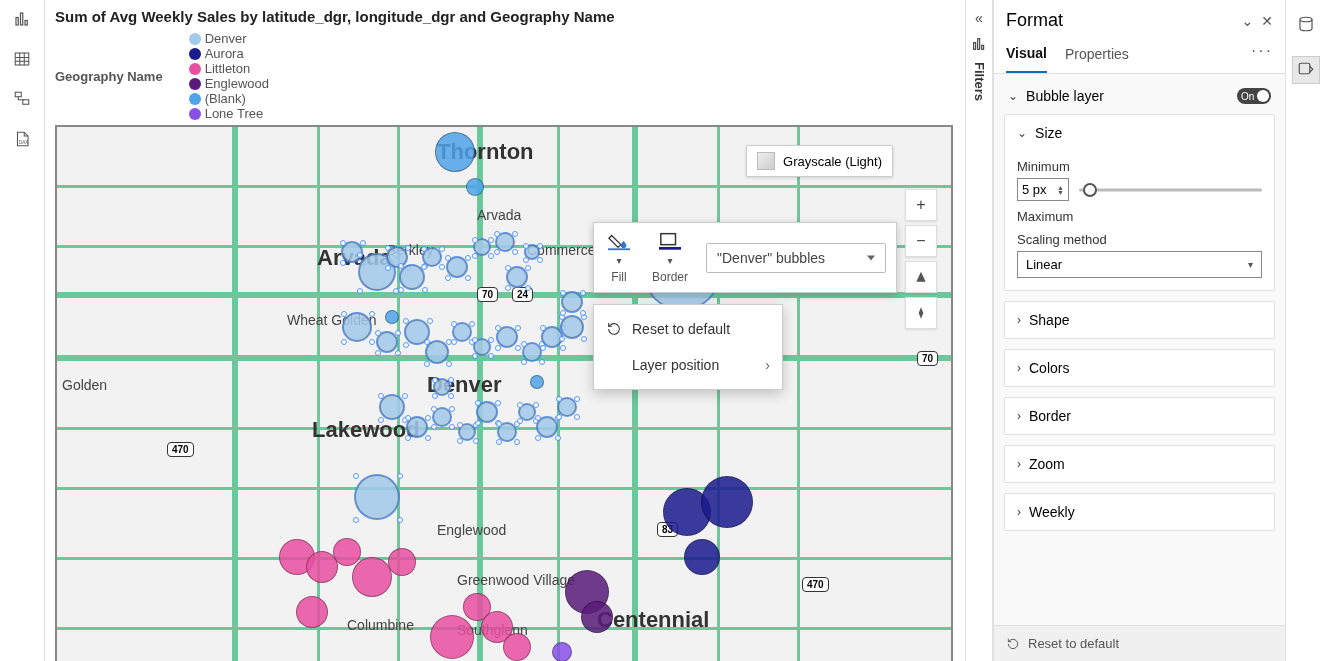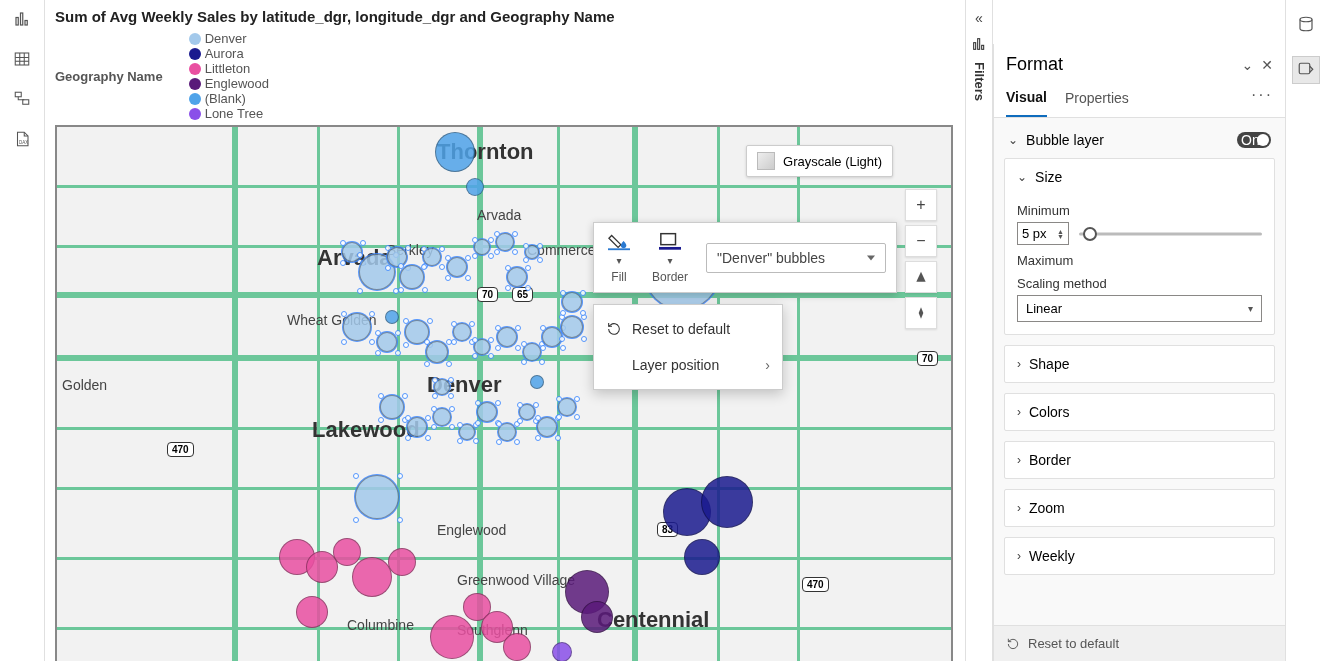--- a/index.html
+++ b/index.html
@@ -53,38 +53,38 @@
 .ctx-item svg { width: 16px; height: 16px; flex-shrink: 0; }
 .ctx-chevron { margin-left: auto; color: #666; }
 
 
 .filters-strip { width: 28px; border-left: 1px solid #e0e0e0; border-right: 1px solid #e0e0e0; display: flex; flex-direction: column; align-items: center; padding-top: 10px; gap: 10px; }
 .filters-strip .chev { font-size: 14px; color: #444; }
 .filters-label { writing-mode: vertical-rl; font-size: 13px; font-weight: 600; color: #333; }
 .filters-strip svg { width: 16px; height: 16px; }
 
 
-.format-pane { width: 292px; border-left: 1px solid #e0e0e0; display: flex; flex-direction: column; margin-top: 44px; }
+.format-pane { width: 292px; border-left: 1px solid #e0e0e0; display: flex; flex-direction: column; }
 .fp-header { display: flex; align-items: center; justify-content: space-between; padding: 10px 12px 6px 12px; }
 .fp-title { font-size: 18px; font-weight: 400; }
 .fp-ctrls { display: flex; gap: 8px; color: #555; }
 .fp-ctrls span { cursor: pointer; font-size: 14px; }
 .fp-search { margin: 4px 12px 8px 12px; position: relative; }
 .fp-search input { width: 100%; padding: 6px 8px 6px 28px; border: 1px solid #8a8886; font-size: 14px; }
 .fp-search svg { position: absolute; left: 6px; top: 50%; transform: translateY(-50%); width: 14px; height: 14px; color: #555; }
 .fp-tabs { display: flex; gap: 18px; padding: 0 12px; border-bottom: 1px solid #e0e0e0; align-items: center; }
 .fp-tab { font-size: 14px; padding: 8px 0 10px 0; color: #555; cursor: pointer; }
 .fp-tab.active { color: #111; border-bottom: 2px solid #0f6cbd; font-weight: 600; }
 .fp-more { margin-left: auto; color: #555; letter-spacing: 2px; cursor: pointer; padding-bottom:8px; font-size:16px;}
 .fp-body { flex: 1; overflow-y: auto; padding: 8px 10px; background:#f9f9f9;}
 .acc-row { background: #fff; border: 1px solid #e0e0e0; border-radius: 2px; margin-bottom: 10px; }
 .acc-header { display: flex; align-items: center; padding: 10px 12px; font-size: 14px; cursor: pointer; }
 .acc-header .chev { margin-right: 8px; font-size: 12px; color: #444; }
 .acc-header.top { padding: 8px 4px; background: transparent; border: none; }
-.toggle { margin-left: auto; width: 34px; height: 16px; border-radius: 8px; background: #444; position: relative; font-size: 14px; color: #fff; display: flex; align-items: center; padding-left: 4px; }
+.toggle { margin-left: auto; width: 34px; height: 16px; border-radius: 8px; background: #444; position: relative; font-size: 10px; color: #fff; display: flex; align-items: center; padding-left: 4px; }
 .toggle::after { content: ""; position: absolute; right: 2px; top: 2px; width: 12px; height: 12px; border-radius: 50%; background: #fff; }
 .acc-inner { padding: 0 12px 12px 12px; }
 .field-label { font-size: 13px; color: #333; margin: 8px 0 4px 0; }
 .num-row { display: flex; align-items: center; gap: 10px; }
 .num-input { width: 52px; border: 1px solid #8a8886; padding: 3px 4px; font-size: 13px; display: flex; justify-content: space-between; align-items: center; }
 .spin { display: flex; flex-direction: column; font-size: 7px; line-height: 5px; color: #555; }
 .slider { flex: 1; height: 20px; position: relative; }
 .slider-track { position: absolute; top: 50%; left: 0; right: 0; height: 3px; background: #bbb; border-radius: 2px; transform: translateY(-50%); }
 .slider-thumb { position: absolute; top: 50%; width: 14px; height: 14px; border-radius: 50%; background: #fff; border: 2px solid #555; transform: translate(-50%,-50%); }
 .select { width: 100%; border: 1px solid #8a8886; padding: 5px 8px; font-size: 13px; display: flex; justify-content: space-between; align-items: center; }
@@ -194,21 +194,21 @@
         <div class="city-label big" style="left: 370px; top: 245px;">Denver</div>
         <div class="city-label big" style="left: 255px; top: 290px;">Lakewood</div>
         <div class="city-label " style="left: 380px; top: 395px;">Englewood</div>
         <div class="city-label " style="left: 400px; top: 445px;">Greenwood Village</div>
         <div class="city-label " style="left: 290px; top: 490px;">Columbine</div>
         <div class="city-label " style="left: 400px; top: 495px;">Southglenn</div>
         <div class="city-label big" style="left: 540px; top: 480px;">Centennial</div>
       </div>
     <div id="shields">
         <div class="shield" style="left: 420px; top: 160px;">70</div>
-        <div class="shield" style="left: 455px; top: 160px;">65</div>
+        <div class="shield" style="left: 455px; top: 160px;">24</div>
         <div class="shield" style="left: 860px; top: 224px;">70</div>
         <div class="shield" style="left: 110px; top: 315px;">470</div>
         <div class="shield" style="left: 600px; top: 395px;">83</div>
         <div class="shield" style="left: 745px; top: 450px;">470</div>
       </div>
     <div id="bubbles">
         <div class="bubble" style="left: 398px; top: 25px; width: 40px; height: 40px; background: rgb(79, 163, 233); opacity: 0.85;"></div>
         <div class="bubble" style="left: 418px; top: 60px; width: 18px; height: 18px; background: rgb(79, 163, 233); opacity: 0.85;"></div>
         <div class="bubble sel" style="left: 295px; top: 125px; width: 20px; height: 20px; background: rgb(163, 201, 235); opacity: 0.85;">
           <div class="sel-handle" style="left: -3px; top: -3px;"></div>

